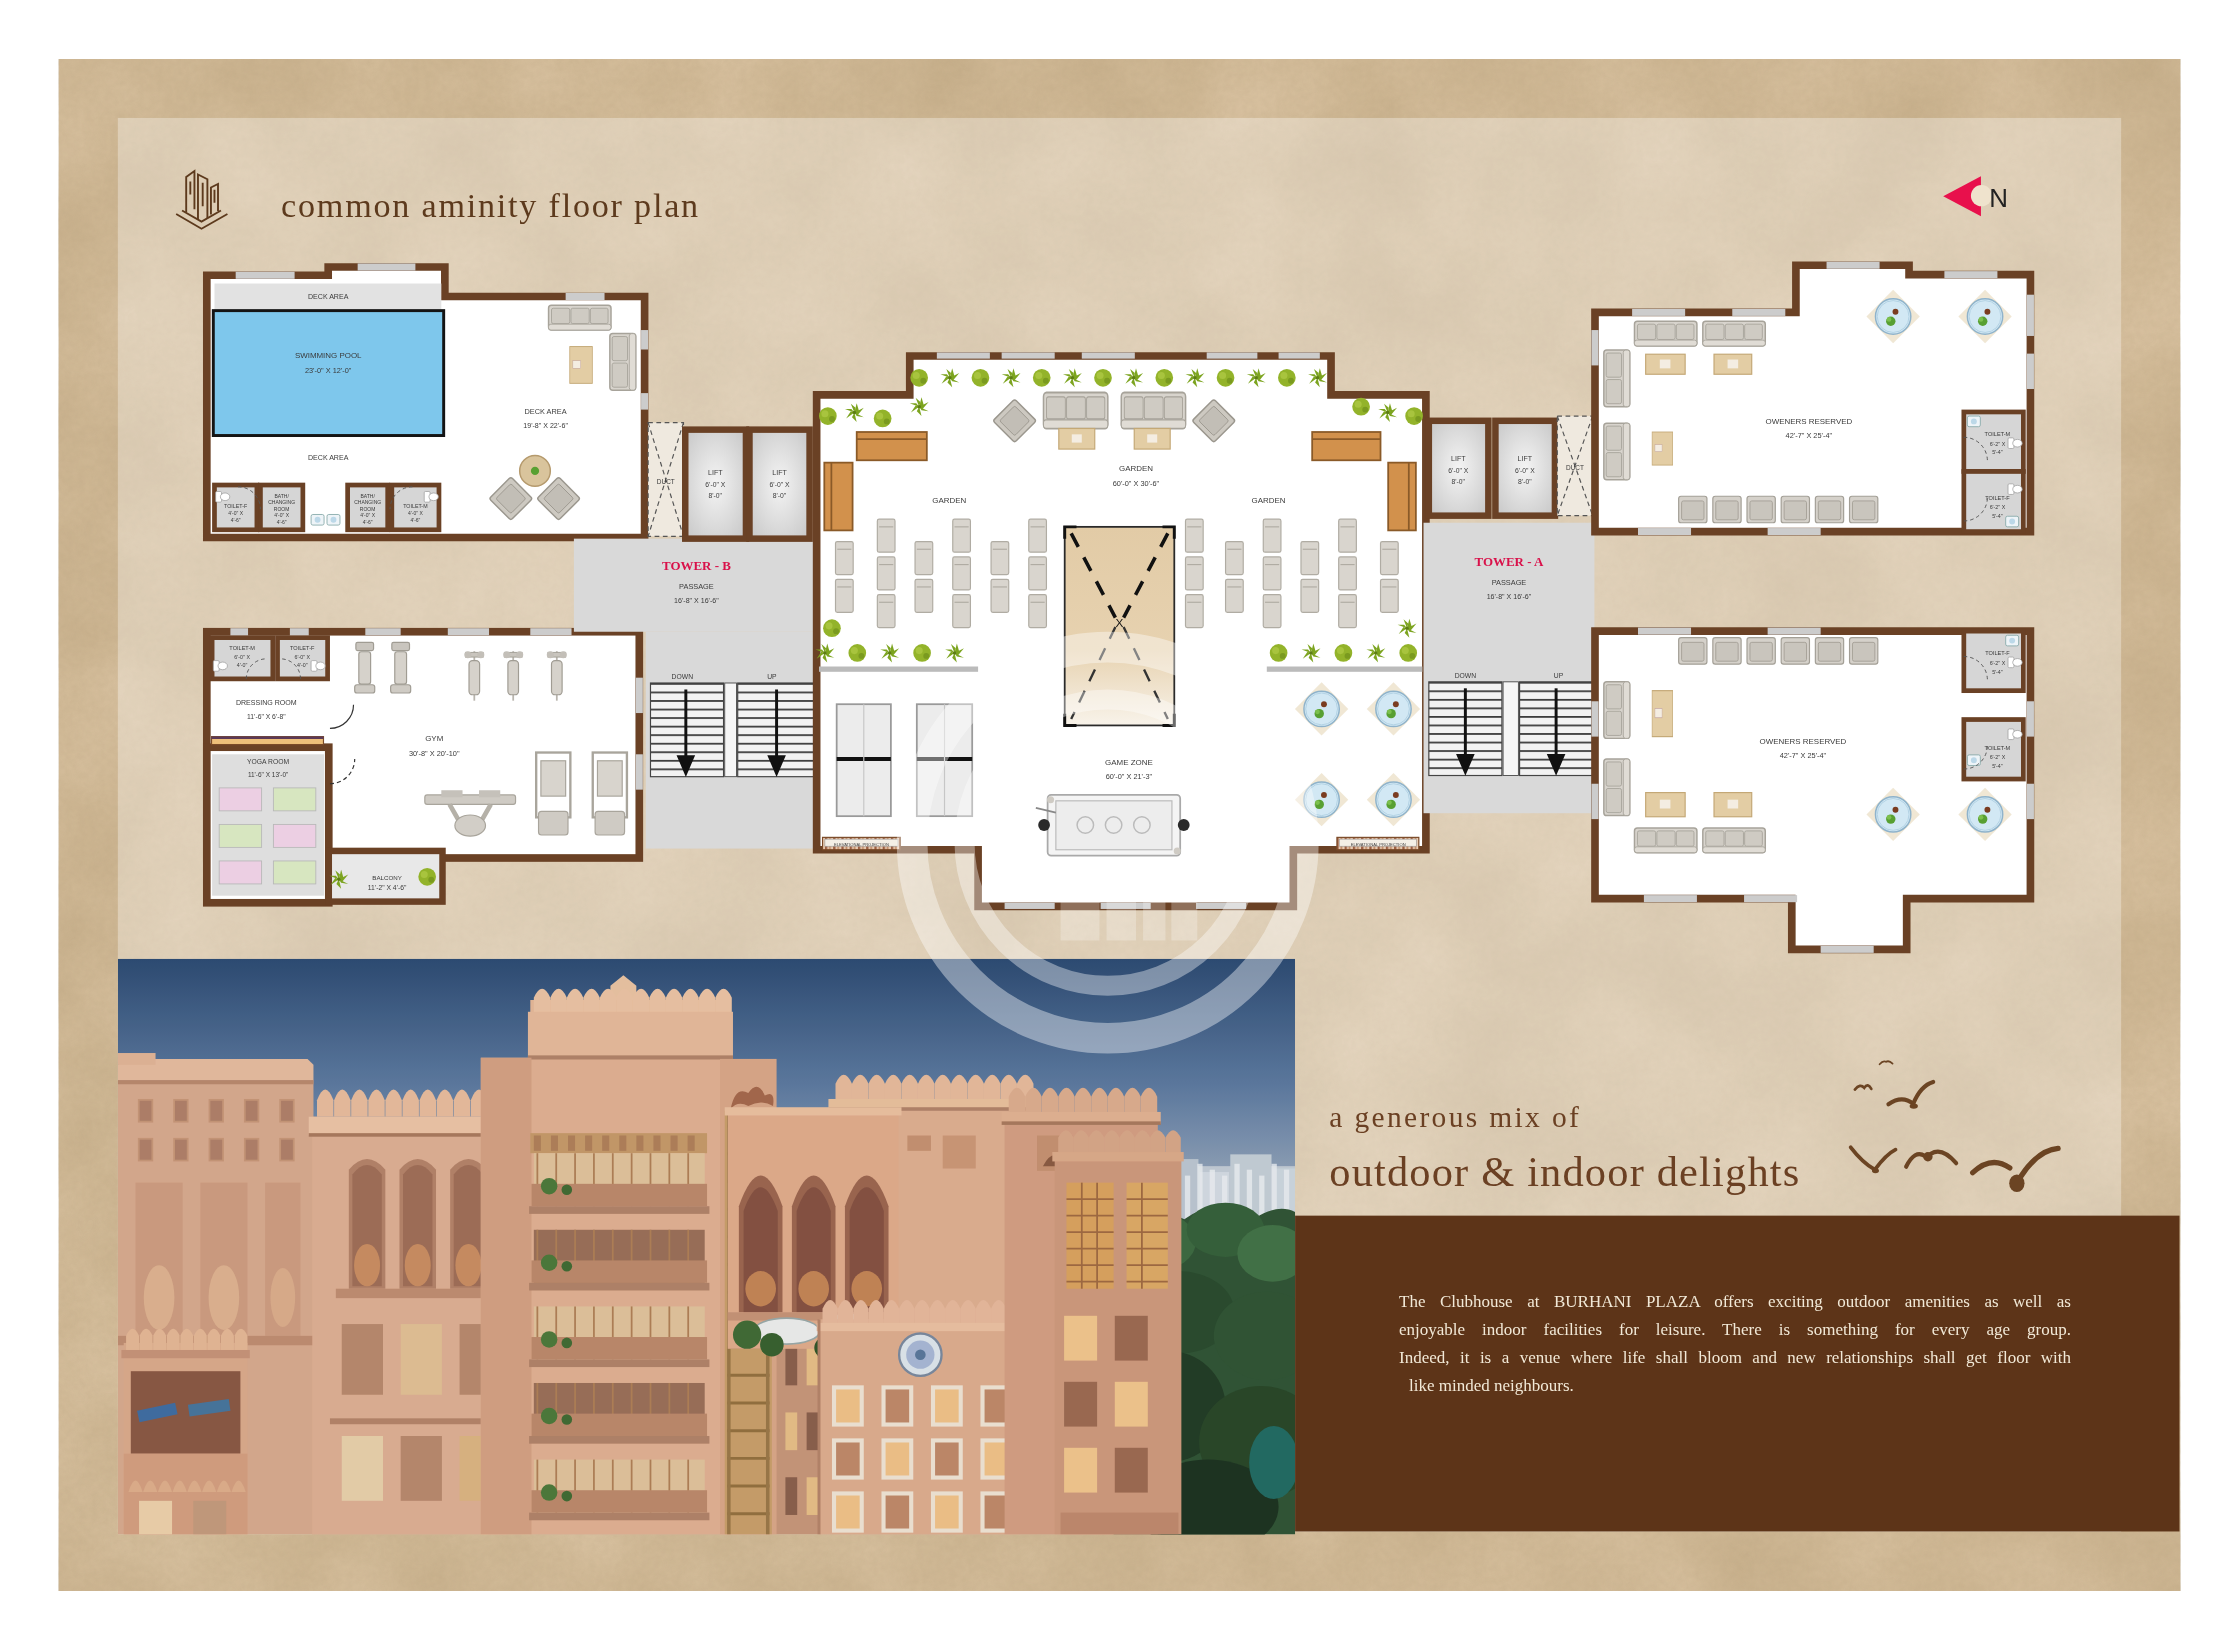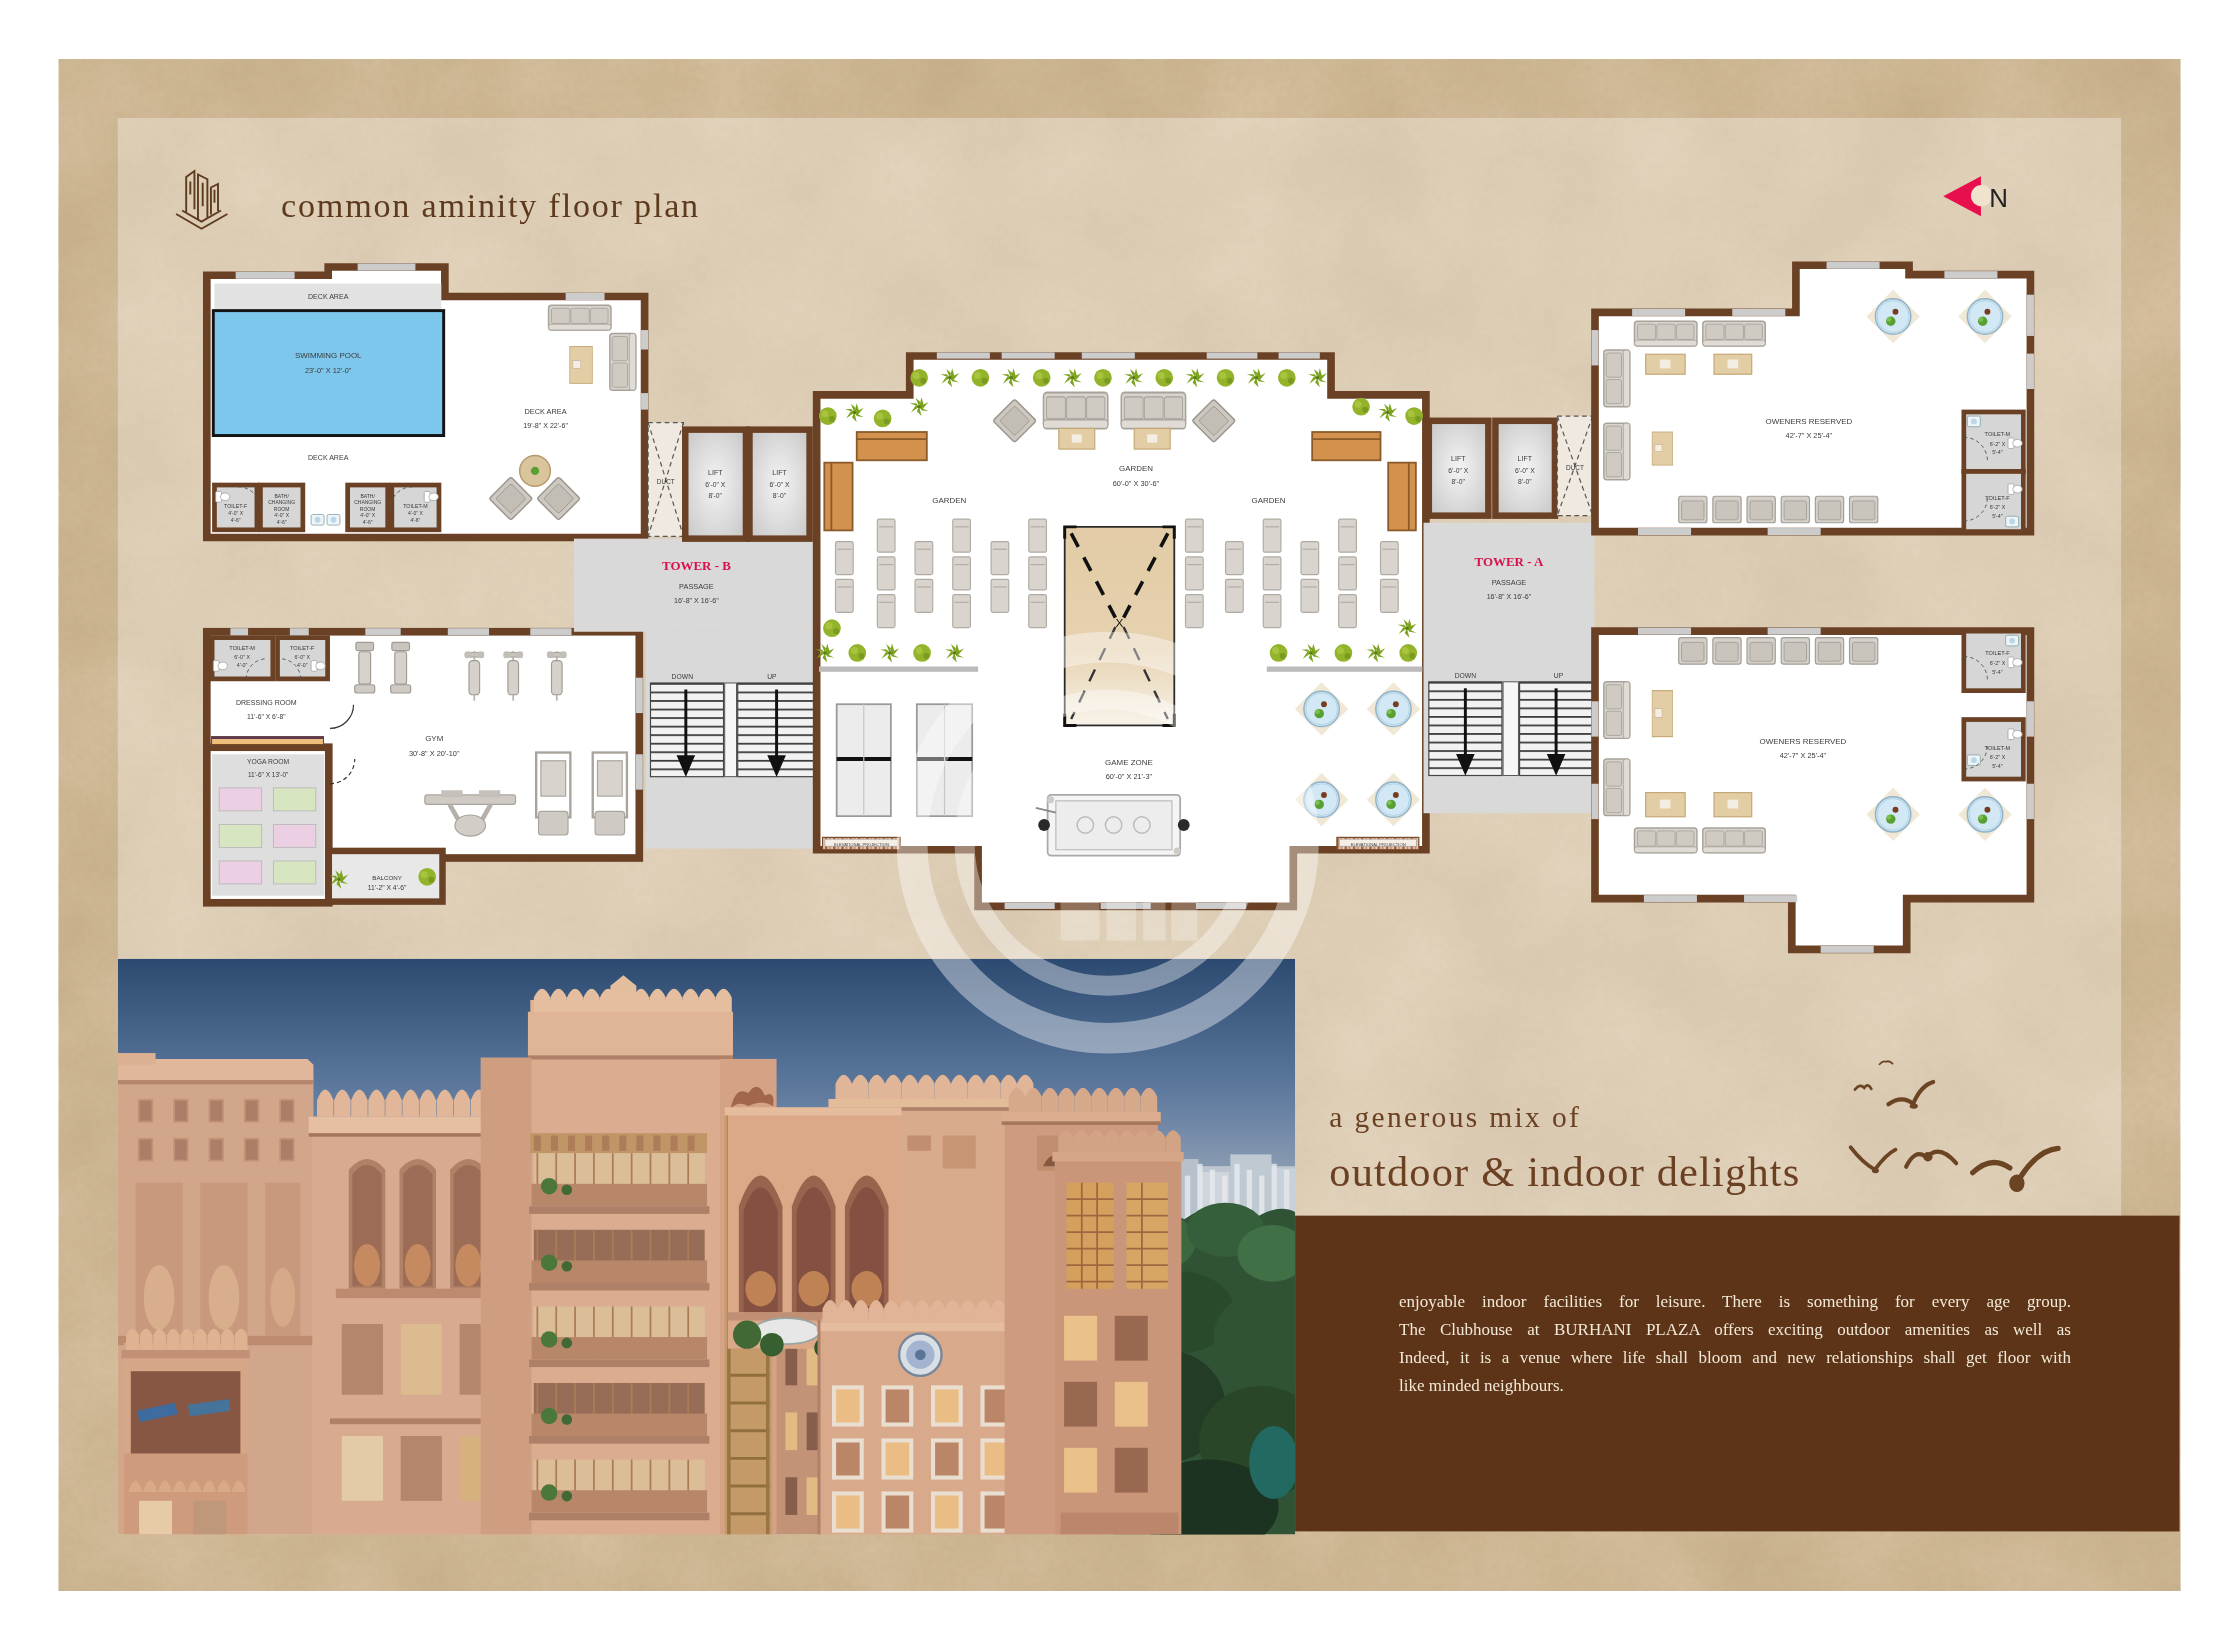--- a/index.html
+++ b/index.html
@@ -1,17 +1,17 @@
 <!DOCTYPE html>
 <html style="font-size:9.4px"><head><meta charset="utf-8"><style>
 html,body{margin:0;padding:0;width:2239px;height:1650px;background:#ffffff;font-family:"Liberation Sans",sans-serif;}
 #stage{position:absolute;top:0;left:0;width:1857px;height:1650px;}
 .par{position:absolute;left:1399px;top:1288px;width:672px;color:#f2e9d7;font-family:"Liberation Serif",serif;font-size:17px;line-height:28px;}
 .par div{text-align:justify;text-align-last:justify;}
-.par div.last{text-align:center;text-align-last:left;}
+.par div.last{text-align:center;text-align-last:left;margin-left:10px;}
 </style></head><body>
 <div id="stage">
 <svg width="2239" height="1650" viewBox="0 0 3800 2800">
 
 <defs>
 <linearGradient id="sky" x1="0" y1="0" x2="0" y2="1">
 <stop offset="0" stop-color="#2a4a74"></stop>
           <stop offset="0.22" stop-color="#5b7aa2"></stop>
 <stop offset="0.42" stop-color="#9dadc1"></stop>
           <stop offset="0.62" stop-color="#cdd1d5"></stop>
@@ -1184,18 +1184,18 @@
 <circle cx="3272" cy="1963" r="8" fill="#6b4423" stroke="none"></circle>
 <path d="M3348,1990 Q3380,1960 3411,1982" stroke-width="9"></path>
 <path d="M3430,1996 Q3459,1952 3493,1949" stroke-width="9"></path>
 <ellipse cx="3423" cy="2008" rx="13" ry="15" fill="#6b4423" stroke="none"></ellipse>
 </g>
 
 <rect x="2198" y="2063" width="1501" height="536" fill="#5d3418"></rect>
 </svg>
 <div class="par">
 
+<div>The Clubhouse at BURHANI PLAZA offers exciting outdoor amenities as well as</div>
 <div>enjoyable indoor facilities for leisure. There is something for every age group.</div>
-<div>The Clubhouse at BURHANI PLAZA offers exciting outdoor amenities as well as</div>
 <div>Indeed, it is a venue where life shall bloom and new relationships shall get floor with</div>
 <div class="last">like minded neighbours.</div>
 </div>
 </div>
 
 </body></html>

